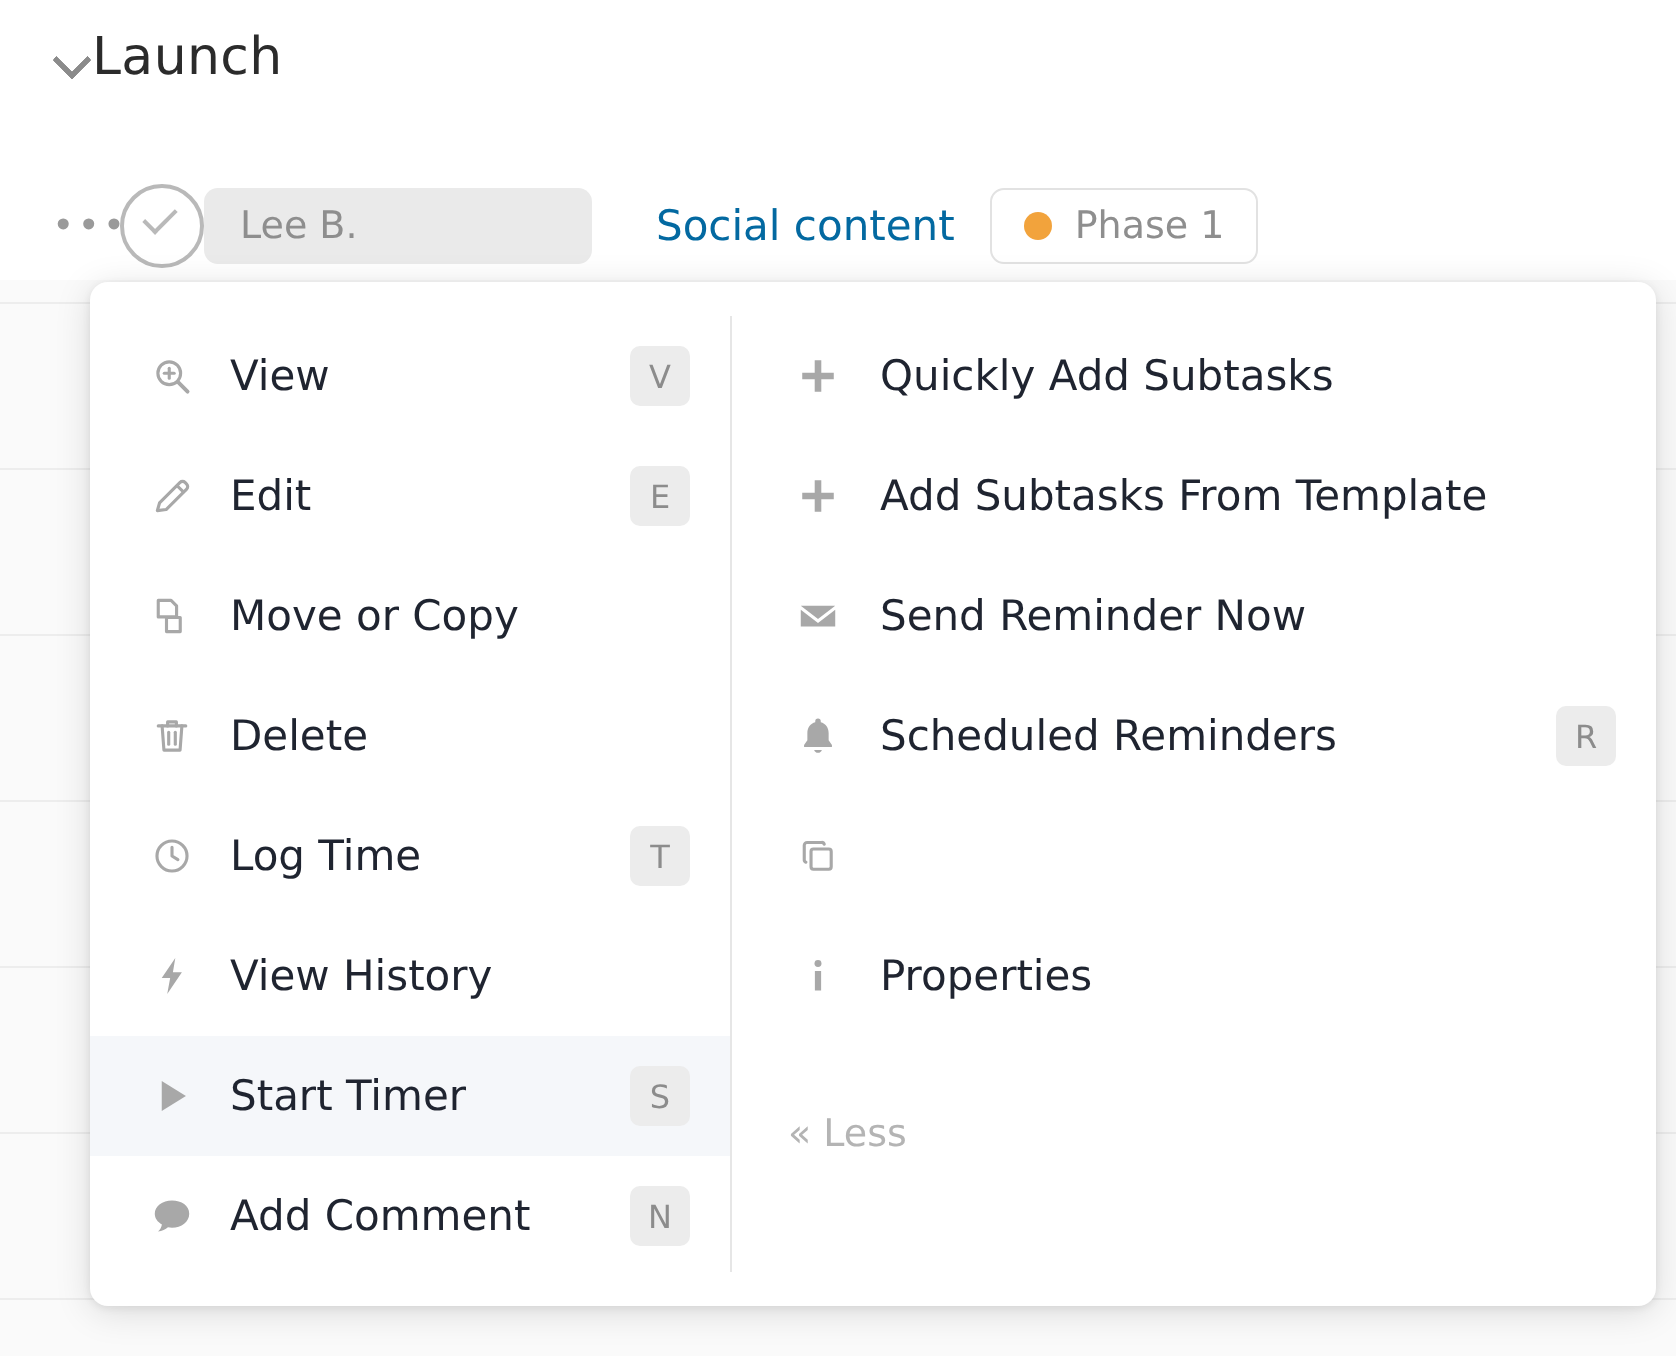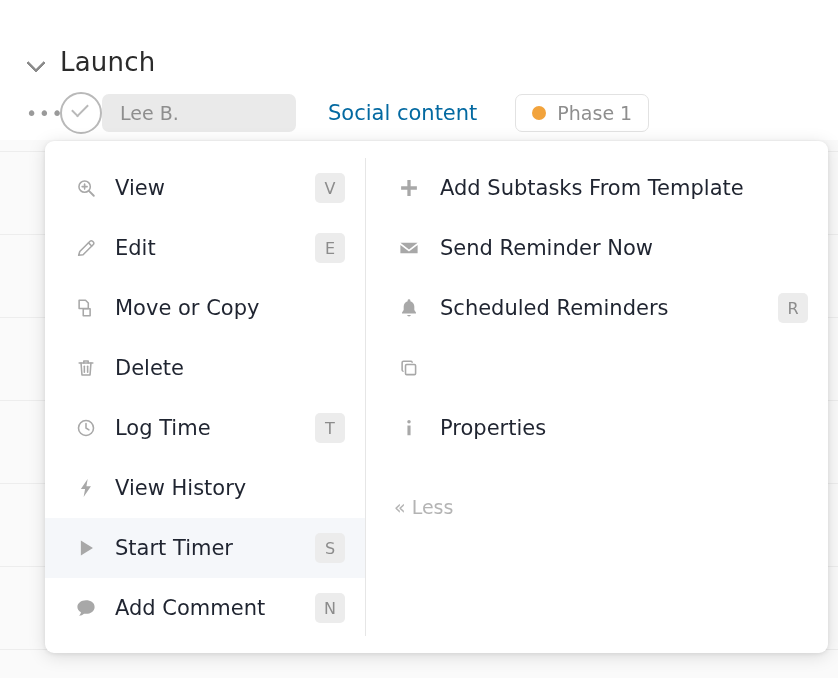--- a/index.html
+++ b/index.html
@@ -36,23 +36,21 @@
     background: #ededed;
   }
 
   
   .group-header {
     position: absolute;
     left: 26px;
     top: 10px;
     display: flex;
     align-items: center;
-    gap: 14px;
     height: 38px;
-    margin-top: 33px;
   }
   .chev-down {
     width: 20px;
     height: 20px;
     display: inline-block;
     position: relative;
   }
   .chev-down::before {
     content: "";
     position: absolute;
@@ -122,21 +120,21 @@
     font-size: 19px;
     color: #8e8e8e;
   }
   .task-name {
     margin-left: 32px;
     font-size: 21px;
     color: #0369a1;
     white-space: nowrap;
   }
   .phase-pill {
-    margin-left: 38px;
+    margin-left: 18px;
     height: 38px;
     border: 1px solid #e2e2e2;
     border-radius: 7px;
     display: flex;
     align-items: center;
     padding: 0 16px;
     box-sizing: border-box;
     background: #ffffff;
     gap: 11px;
     white-space: nowrap;
@@ -348,20 +346,28 @@
           <svg width="22" height="22" viewBox="0 0 24 24" fill="currentColor">
             <path d="M12 3.6c-5.2 0-9.4 3.2-9.4 7.2 0 2.4 1.5 4.5 3.9 5.8-.2 1.3-.9 2.8-2.1 3.9 2.2-.2 4.1-1.1 5.4-2.3 .7.1 1.4.2 2.2.2 5.2 0 9.4-3.2 9.4-7.6S17.2 3.6 12 3.6z"></path>
           </svg>
         </span>
         <span class="menu-label">Add Comment</span>
         <span class="shortcut">N</span>
       </div>
     </div>
   <div class="col-divider"></div>
   <div class="menu-col-right">
+    <div class="menu-item">
+        <span class="menu-icon">
+          <svg width="22" height="22" viewBox="0 0 24 24" fill="currentColor">
+            <path d="M10.2 3.4h3.6v6.8h6.8v3.6h-6.8v6.8h-3.6v-6.8H3.4v-3.6h6.8z"></path>
+          </svg>
+        </span>
+        <span class="menu-label">Quickly Add Subtasks</span>
+      </div>
       <div class="menu-item">
         <span class="menu-icon">
           <svg width="22" height="22" viewBox="0 0 24 24" fill="currentColor">
             <path d="M10.2 3.4h3.6v6.8h6.8v3.6h-6.8v6.8h-3.6v-6.8H3.4v-3.6h6.8z"></path>
           </svg>
         </span>
         <span class="menu-label">Add Subtasks From Template</span>
       </div>
       <div class="menu-item">
         <span class="menu-icon">

